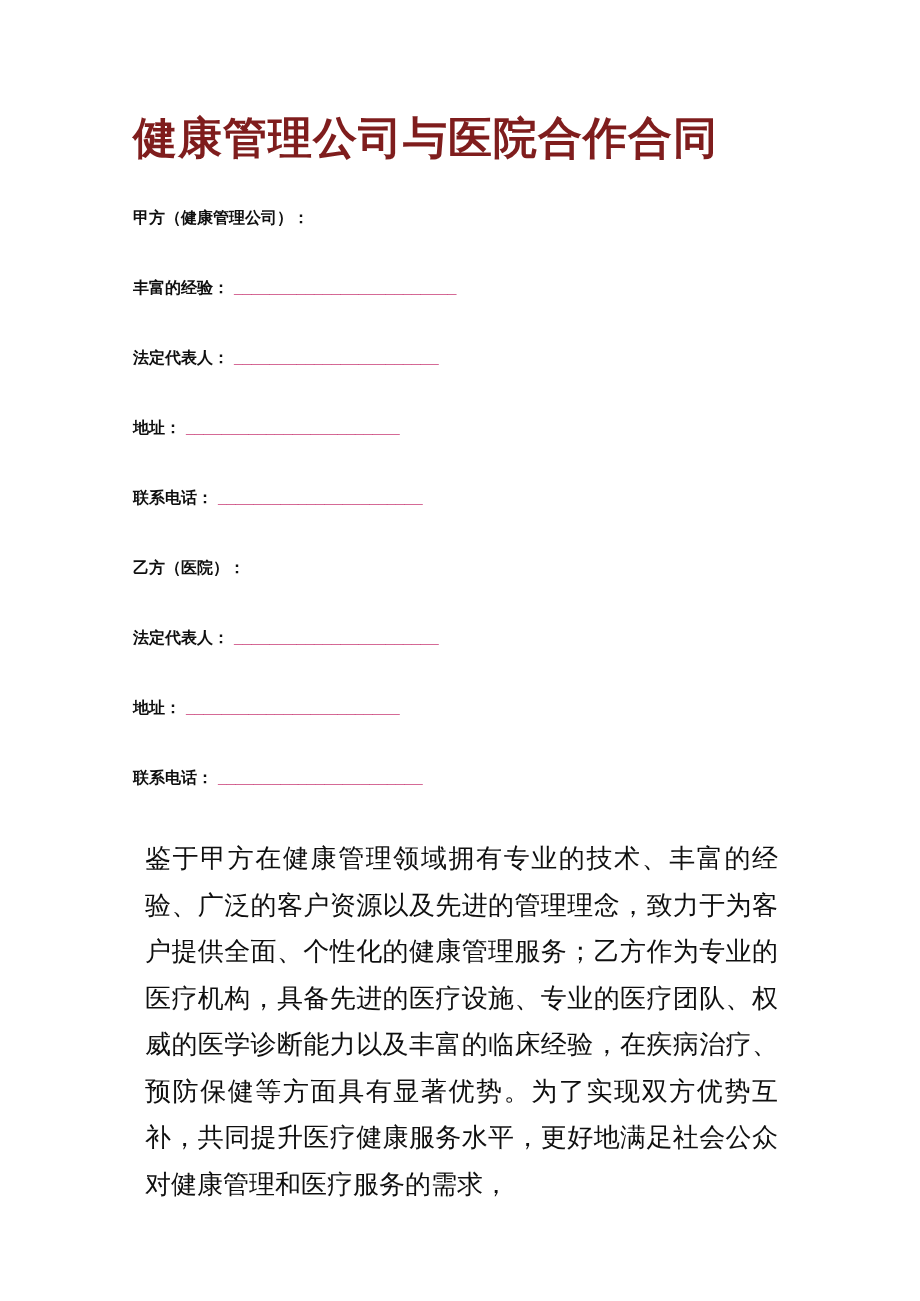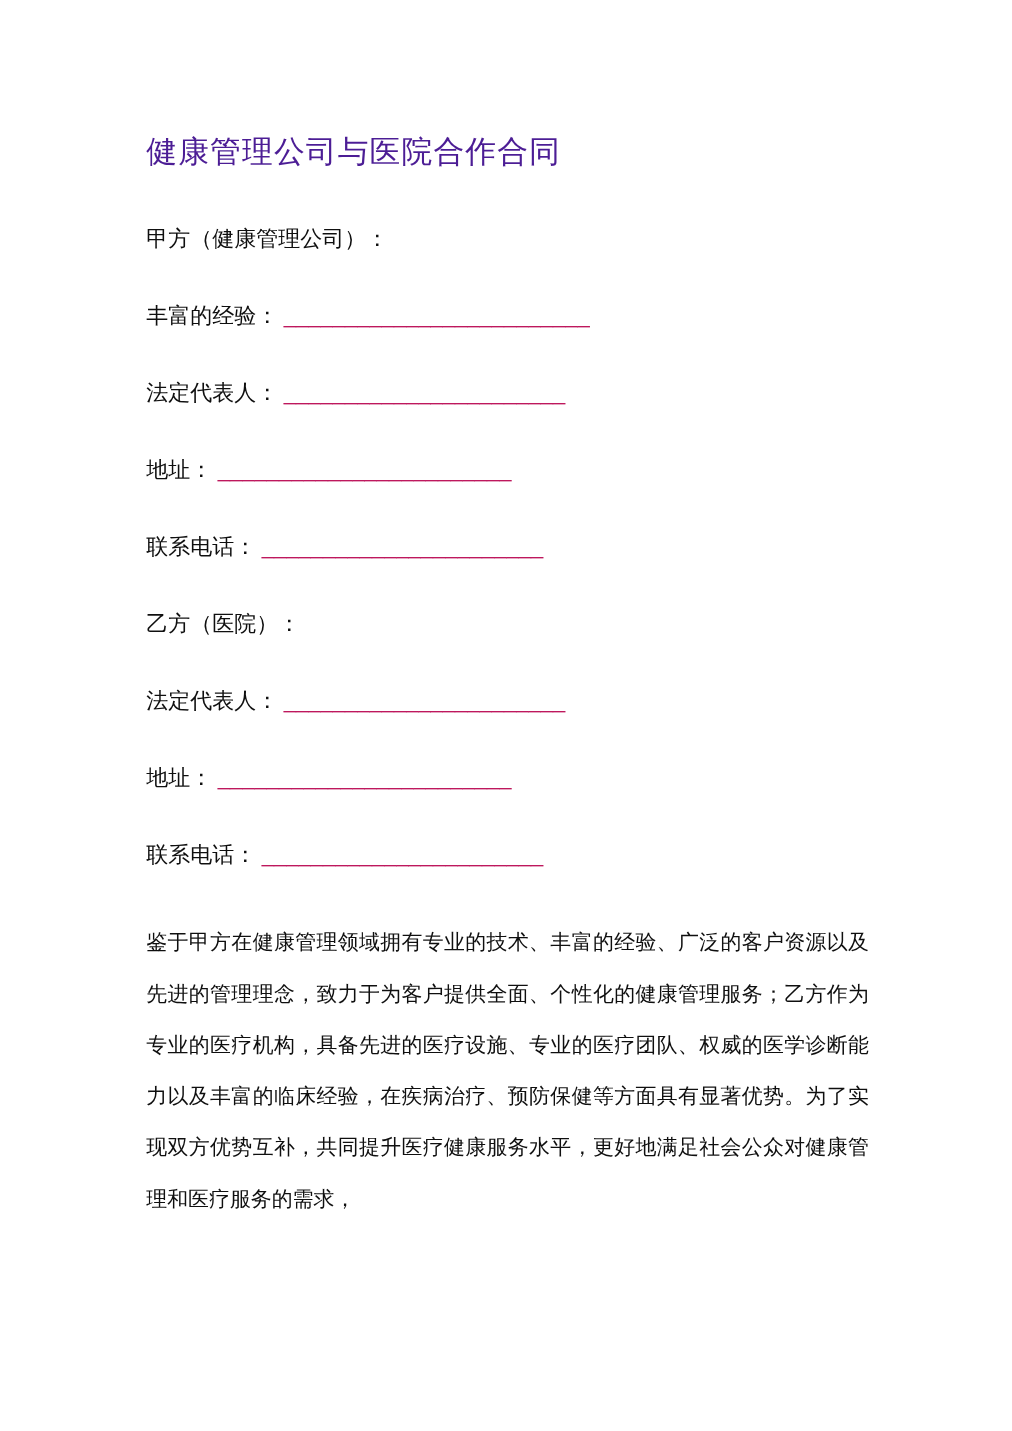--- a/index.html
+++ b/index.html
@@ -12,46 +12,46 @@
     font-family: "Liberation Sans", "DejaVu Sans", sans-serif;
     overflow: hidden;
   }
   .page {
     width: 920px;
     height: 1301px;
     padding: 116px 130px 0 133px;
     background: #ffffff;
   }
   .doc-title {
-    font-size: 28px;
+    font-size: 44px;
     line-height: 44px;
-    font-weight: 400;
+    font-weight: 700;
     letter-spacing: 1px;
     margin: 0 0 45px 0;
-    color: #4c1d95;
+    color: #7f1d1d;
   }
   .line {
-    font-size: 20px;
+    font-size: 16px;
     line-height: 26px;
-    font-weight: 400;
+    font-weight: 700;
     margin: 0 0 44px 0;
     white-space: nowrap;
   }
   .field .label { display: inline-block; }
   .field .blank {
     display: inline-block;
     margin-left: 5px;
     letter-spacing: 0;
     color: #be185d;
   }
   .preamble {
-    font-size: 19px;
+    font-size: 26px;
     line-height: 46.5px;
     text-align: justify;
-    margin: 0;
+    margin: 12px;
     color: #0f0f0f;
   }
 </style>
 </head>
 <body>
 
 <div class="page">
 
   <h1 class="doc-title">健康管理公司与医院合作合同</h1>
 

